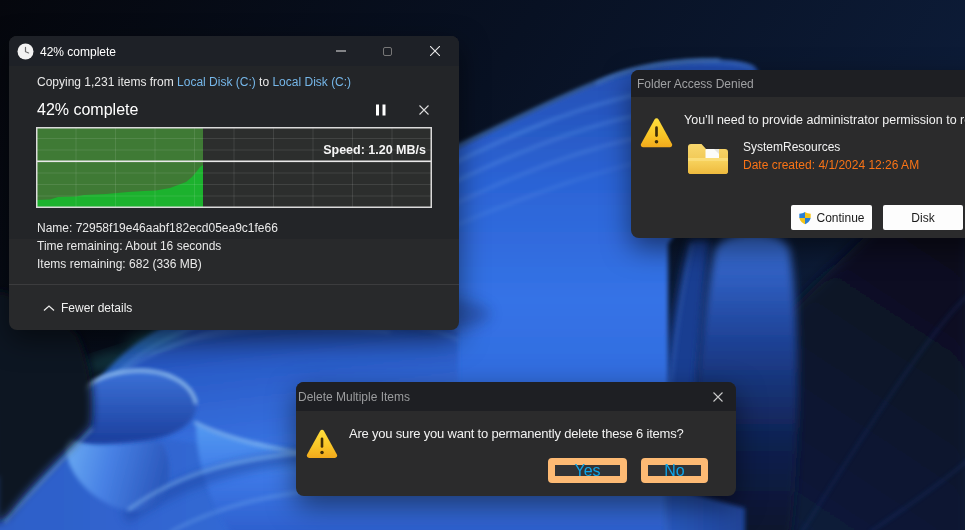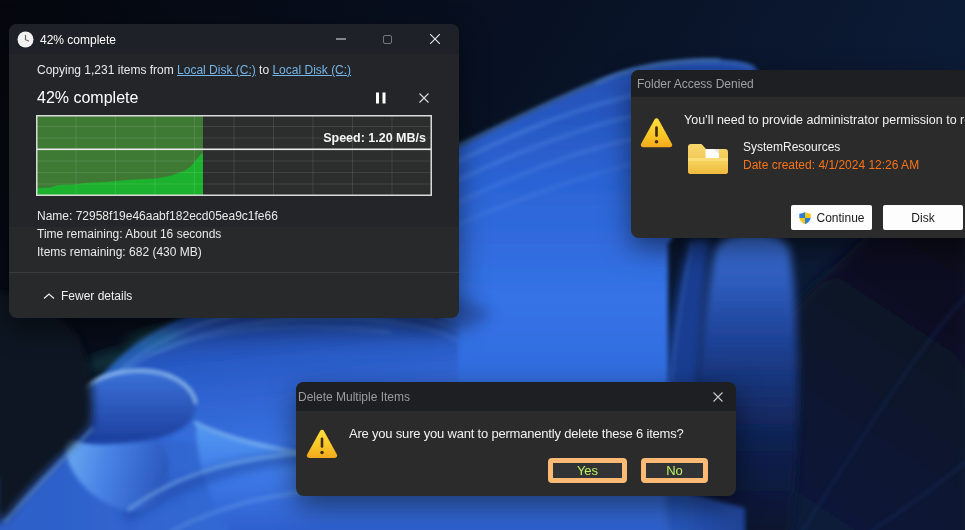--- a/index.html
+++ b/index.html
@@ -2,39 +2,39 @@
 <html><head>
 <meta charset="utf-8">
 <style>
   html,body{margin:0;padding:0;}
   body{width:965px;height:530px;overflow:hidden;position:relative;
        font-family:"Liberation Sans",sans-serif;background:#060a14;}
   #wall{position:absolute;left:0;top:0;width:965px;height:530px;}
   .win{position:absolute;box-shadow:0 10px 28px rgba(0,0,0,.5);}
   .abs{position:absolute;}
   
-  #copy{left:9px;top:24px;width:450px;height:294px;border-radius:8px;
+  #copy{left:9px;top:36px;width:450px;height:294px;border-radius:8px;
         background:#28292b;overflow:hidden;}
   #copy .tbar{height:30px;background:#1e2127;color:#fff;font-size:12px;}
   .t12{font-size:12px;color:#e9e9e9;white-space:nowrap;}
-  .lnk{color:#75b6e8;text-decoration:underline;}
+  .lnk{color:#75b6e8;}
   
   #fad{left:631px;top:70px;width:400px;height:168px;border-radius:8px 0 0 8px;
        background:#2b2b2c;overflow:hidden;}
   #fad .tbar{height:27px;background:#1e1f23;display:flex;align-items:center;
        color:#a0a1a3;font-size:12px;padding-left:6px;}
   
   #del{left:296px;top:382px;width:440px;height:114px;border-radius:8px;
        background:#2b2b2c;overflow:hidden;}
   #del .tbar{height:29px;background:#1e1f23;display:flex;align-items:center;
        color:#9b9c9e;font-size:12px;padding-left:2px;}
   .whitebtn{position:absolute;height:25px;background:#fdfdfd;border-radius:2px;
        color:#1a1a1a;font-size:12px;display:flex;align-items:center;justify-content:center;}
-  .darkbtn{position:absolute;height:25px;background:#323335;border:5px solid #fdba74;
-       border-radius:4px;color:#bef264;font-size:13px;display:flex;align-items:center;
+  .darkbtn{position:absolute;height:25px;background:#323335;border:7px solid #fdba74;
+       border-radius:4px;color:#0ea5e9;font-size:16px;display:flex;align-items:center;
        justify-content:center;box-sizing:border-box;}
 </style>
 </head>
 <body>
 <svg width="0" height="0" style="position:absolute">
   <defs>
     <linearGradient id="warng" x1="0" y1="0" x2="0" y2="1">
       <stop offset="0" stop-color="#ffdf3d"></stop>
       <stop offset="0.6" stop-color="#f9c426"></stop>
       <stop offset="1" stop-color="#f2a91c"></stop>
@@ -194,21 +194,21 @@
       <path d="M40,0 V81 M79.5,0 V81 M119,0 V81 M158.5,0 V81 M198,0 V81 M237.5,0 V81 M277,0 V81 M316.5,0 V81 M356,0 V81"></path>
       <path d="M0,11.5 H396 M0,23 H396 M0,46 H396 M0,57.5 H396 M0,69 H396"></path>
     </g>
     <rect x="0" y="33.5" width="396" height="1.6" fill="#e9e9e9"></rect>
     <rect x="0.75" y="0.75" width="394.5" height="79.5" fill="none" stroke="#dadada" stroke-width="1.5"></rect>
     <text x="390" y="27" text-anchor="end" font-size="12.5" font-weight="bold" fill="#f5f5f5" font-family="Liberation Sans">Speed: 1.20 MB/s</text>
   </svg>
 
   <div class="abs t12" style="left:28px;top:185px">Name: 72958f19e46aabf182ecd05ea9c1fe66</div>
   <div class="abs t12" style="left:28px;top:203px">Time remaining: About 16 seconds</div>
-  <div class="abs t12" style="left:28px;top:221px">Items remaining: 682 (430 MB)</div>
+  <div class="abs t12" style="left:28px;top:221px">Items remaining: 682 (336 MB)</div>
   <div class="abs" style="left:0;top:248px;width:100%;height:1px;background:#3c3c3e"></div>
   <svg class="abs" width="12" height="7" style="left:34px;top:269px">
     <path d="M1,5.5 L6,1 L11,5.5" stroke="#e8e8e8" stroke-width="1.3" fill="none"></path>
   </svg>
   <div class="abs t12" style="left:52px;top:265px;color:#f0f0f0">Fewer details</div>
 </div>
 
 <div class="win" id="fad">
   <div class="tbar">Folder Access Denied</div>
   <svg class="abs" width="33" height="31" style="left:9px;top:47px" viewBox="0 0 32 30">

